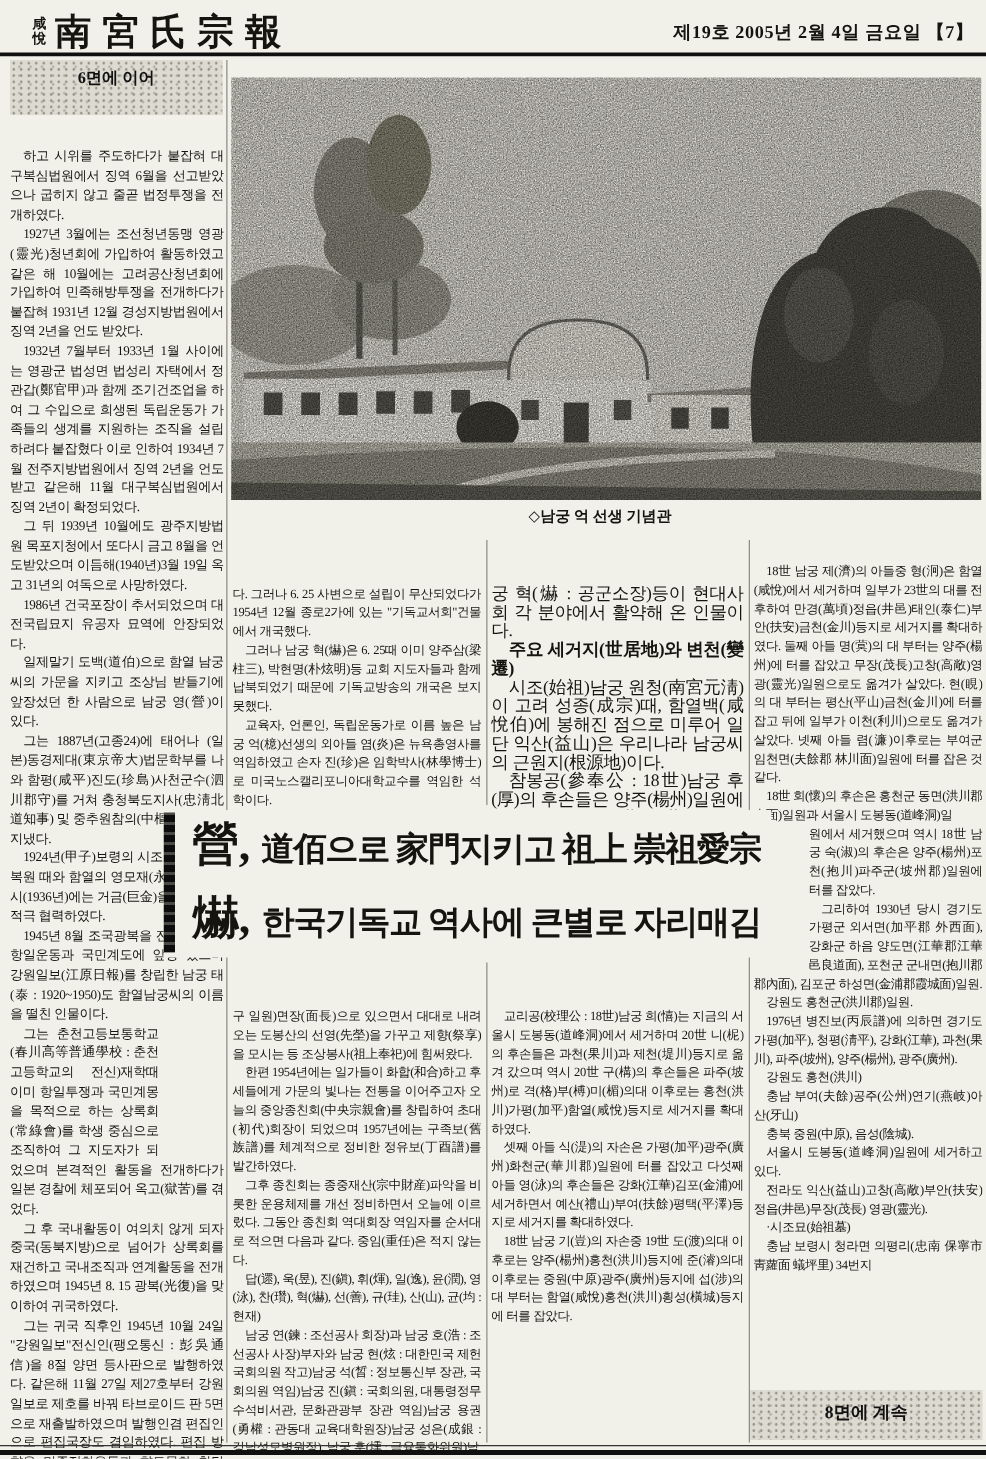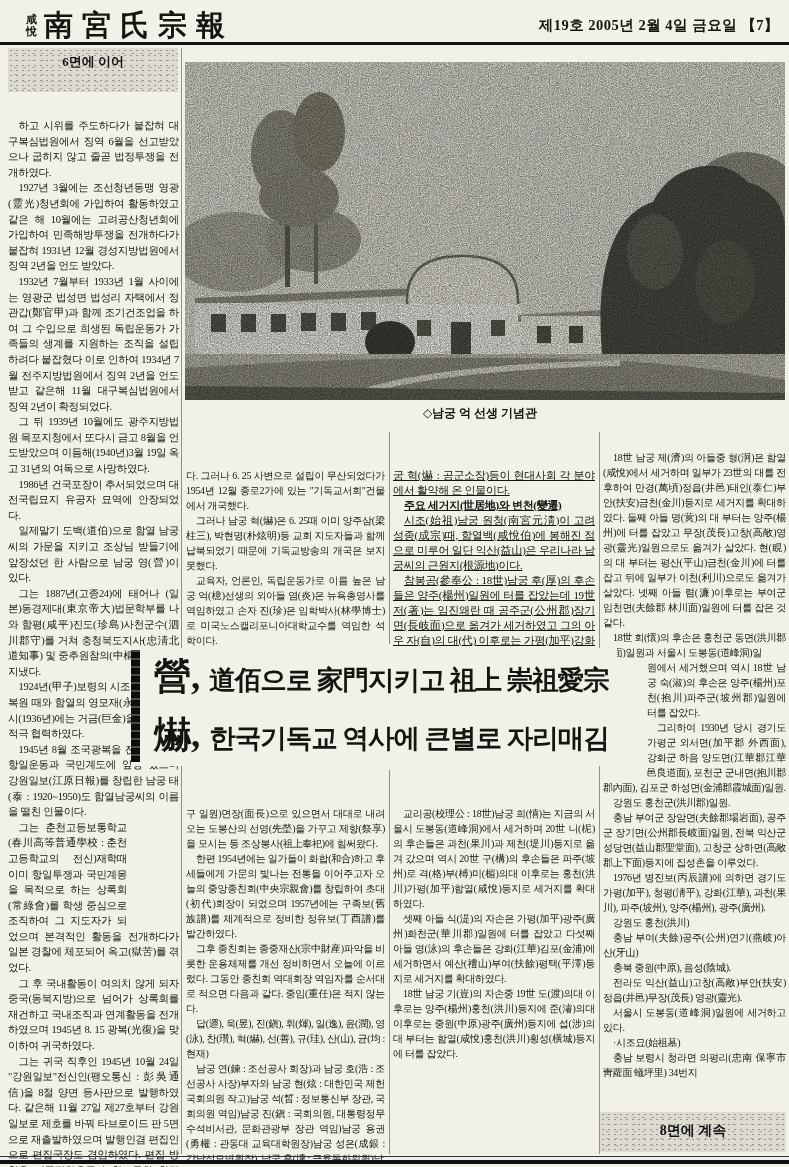--- a/index.html
+++ b/index.html
@@ -23,21 +23,21 @@
     background-size:6px 5px,9px 7px;background-position:0 0,3px 2px;
   }
   .badge-top{position:absolute;left:8px;top:48px;width:170px;height:44px;line-height:28px;}
   .badge-bottom{position:absolute;left:600px;top:1112px;width:186px;height:40px;line-height:38px;font-size:14px;}
   
   .col{position:absolute;overflow:hidden;text-align:justify;font-size:10.5px;line-height:15.6px;letter-spacing:-0.3px;margin-top:36px;}
   .col p{margin:0;text-indent:1em;}
   .col p.flush,.col .flush p:first-child{text-indent:0;}
   .col-left{left:8px;top:82px;width:171px;height:1072px;}
   .col-mid-a{left:186px;top:432px;width:199px;height:211px;font-size:10px;line-height:15px;}
-  .col-mid-b{left:393px;top:432px;width:202px;height:211px;font-size:11px;line-height:15px;text-decoration:underline;}
+  .col-mid-b{left:393px;top:432px;width:202px;height:211px;font-size:14px;line-height:15px;}
   .col-bot-a{left:186px;top:770px;width:199px;height:384px;font-size:10px;line-height:15px;}
   .col-bot-b{left:393px;top:770px;width:202px;height:384px;font-size:10px;line-height:15px;}
   .col-right{left:603px;top:414px;width:183px;height:674px;font-size:10px;line-height:15px;}
   .subhead{font-weight:bold;text-indent:.5em;margin:2px 0;}
   .spacer-right{float:right;width:52px;height:106px;}
   .spacer-left{float:left;width:44px;height:112px;}
   
   .photo{position:absolute;left:185px;top:62px;width:600px;height:338px;}
   .caption{position:absolute;left:330px;top:405px;width:300px;text-align:center;font-size:12px;font-weight:bold;letter-spacing:0;}
   
@@ -174,27 +174,26 @@
 
 <div class="col col-right">
   <div>
       <p>18世 남궁 제(濟)의 아들중 형(泂)은 함열(咸悅)에서 세거하며 일부가 23世의 대를 전후하여 만경(萬頃)정읍(井邑)태인(泰仁)부안(扶安)금천(金川)등지로 세거지를 확대하였다. 둘째 아들 명(蓂)의 대 부터는 양주(楊州)에 터를 잡았고 무장(茂長)고창(高敞)영광(靈光)일원으로도 옮겨가 살았다. 현(睍)의 대 부터는 평산(平山)금천(金川)에 터를 잡고 뒤에 일부가 이천(利川)으로도 옮겨가 살았다. 넷째 아들 렴(濂)이후로는 부여군 임천면(夫餘郡 林川面)일원에 터를 잡은 것 같다.</p>
       <p>18世 회(懷)의 후손은 홍천군 동면(洪川郡 東面)일원과 서울시 도봉동(道峰洞)일</p>
     </div>
   <p class="flush"><span class="spacer-left"></span><span>원에서 세거했으며 역시 18世 남궁 숙(淑)의 후손은 양주(楊州)포천(抱川)파주군(坡州郡)일원에 터를 잡았다.</span></p>
   <div>
       <p>그리하여 1930년 당시 경기도 가평군 외서면(加平郡 外西面), 강화군 하음 양도면(江華郡江華邑良道面), 포천군 군내면(抱川郡郡內面), 김포군 하성면(金浦郡霞城面)일원.</p>
       <p>강원도 홍천군(洪川郡)일원.</p>
-      <p>충남 부여군 장암면(夫餘郡場岩面), 공주군 장기면(公州郡長岐面)일원, 전북 익산군 성당면(益山郡聖堂面), 고창군 상하면(高敞郡上下面)등지에 집성촌을 이루었다.</p>
       <p>1976년 병진보(丙辰譜)에 의하면 경기도 가평(加平), 청평(淸平), 강화(江華), 과천(果川), 파주(坡州), 양주(楊州), 광주(廣州).</p>
       <p>강원도 홍천(洪川)</p>
       <p>충남 부여(夫餘)공주(公州)연기(燕岐)아산(牙山)</p>
       <p>충북 중원(中原), 음성(陰城).</p>
+      <p>서울시 도봉동(道峰洞)일원에 세거하고 있다.</p>
       <p>전라도 익산(益山)고창(高敞)부안(扶安)정읍(井邑)무장(茂長) 영광(靈光).</p>
-      <p>서울시 도봉동(道峰洞)일원에 세거하고 있다.</p>
       <p>·시조묘(始祖墓)</p>
       <p>충남 보령시 청라면 의평리(忠南 保寧市靑蘿面 蟻坪里) 34번지</p>
     </div>
 </div>
 
 <div class="col col-bot-a">
   <div class="flush">
       <p>구 일원)면장(面長)으로 있으면서 대대로 내려오는 도봉산의 선영(先塋)을 가꾸고 제향(祭享)을 모시는 등 조상봉사(祖上奉祀)에 힘써왔다.</p>
       <p>한편 1954년에는 일가들이 화합(和合)하고 후세들에게 가문의 빛나는 전통을 이어주고자 오늘의 중앙종친회(中央宗親會)를 창립하여 초대(初代)회장이 되었으며 1957년에는 구족보(舊族譜)를 체계적으로 정비한 정유보(丁酉譜)를 발간하였다.</p>
       <p>그후 종친회는 종중재산(宗中財産)파악을 비롯한 운용체제를 개선 정비하면서 오늘에 이르렀다. 그동안 종친회 역대회장 역임자를 순서대로 적으면 다음과 같다. 중임(重任)은 적지 않는다.</p>

